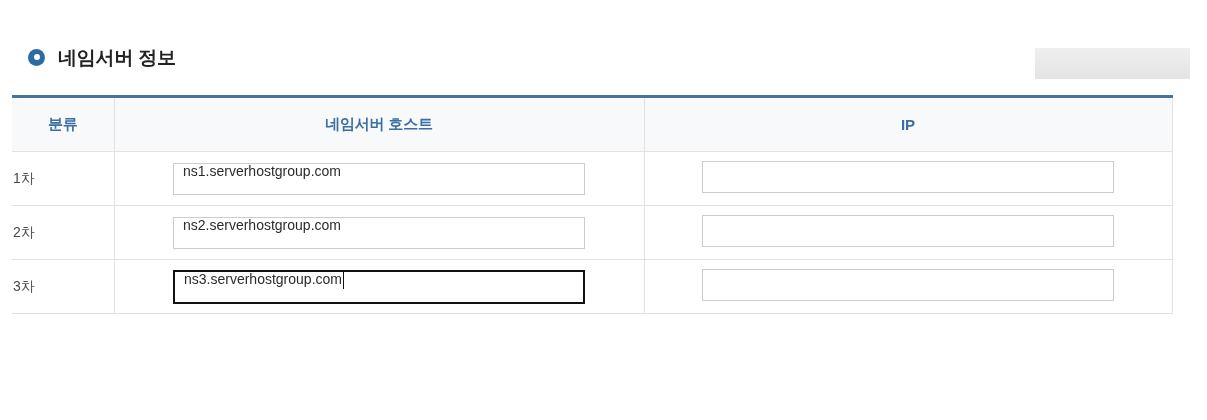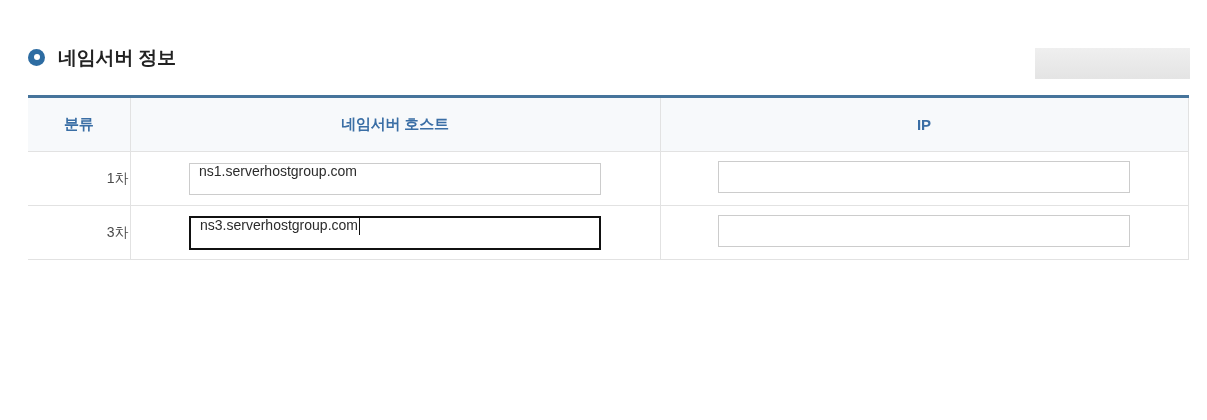--- a/index.html
+++ b/index.html
@@ -84,21 +84,21 @@
     left: 1035px;
     top: 48px;
     width: 155px;
     height: 31px;
     background: linear-gradient(180deg, #efefef 0%, #e9e9e9 55%, #e4e4e4 100%);
   }
 
   
   .ns-table {
     position: absolute;
-    left: 28px;
+    left: 12px;
     top: 95px;
     width: 1160px;
     border-collapse: collapse;
     table-layout: fixed;
     border-top: 3px solid #46749b;
   }
   .ns-table th,
   .ns-table td {
     border-bottom: 1px solid #e2e2e2;
     border-right: 1px solid #e2e2e2;
@@ -121,21 +121,21 @@
   .col-type  { width: 102px; }
   .col-host  { width: 530px; }
   .col-ip    { width: 528px; }
 
   .ns-table tbody td {
     height: 54px;
     background: #ffffff;
     vertical-align: middle;
   }
   .cell-type {
-    text-align: right;
+    text-align: left;
     font-size: 14px;
     color: #4a4a4a;
   }
   .cell-field {
     text-align: center;
     padding: 0;
   }
 
   .text-input {
     width: 412px;
@@ -202,20 +202,33 @@
           <span class="input-text">ns1.serverhostgroup.com</span>
         </span>
       </td>
       <td class="cell-field">
         <span class="text-input">
           <span class="input-text"></span>
         </span>
       </td>
     </tr>
     <tr>
+      <td class="cell-type">2차</td>
+      <td class="cell-field">
+        <span class="text-input">
+          <span class="input-text">ns2.serverhostgroup.com</span>
+        </span>
+      </td>
+      <td class="cell-field">
+        <span class="text-input">
+          <span class="input-text"></span>
+        </span>
+      </td>
+    </tr>
+    <tr>
       <td class="cell-type">3차</td>
       <td class="cell-field">
         <span class="text-input focused">
           <span class="input-text">ns3.serverhostgroup.com</span>
             <span class="caret"></span>
         </span>
       </td>
       <td class="cell-field">
         <span class="text-input">
           <span class="input-text"></span>

